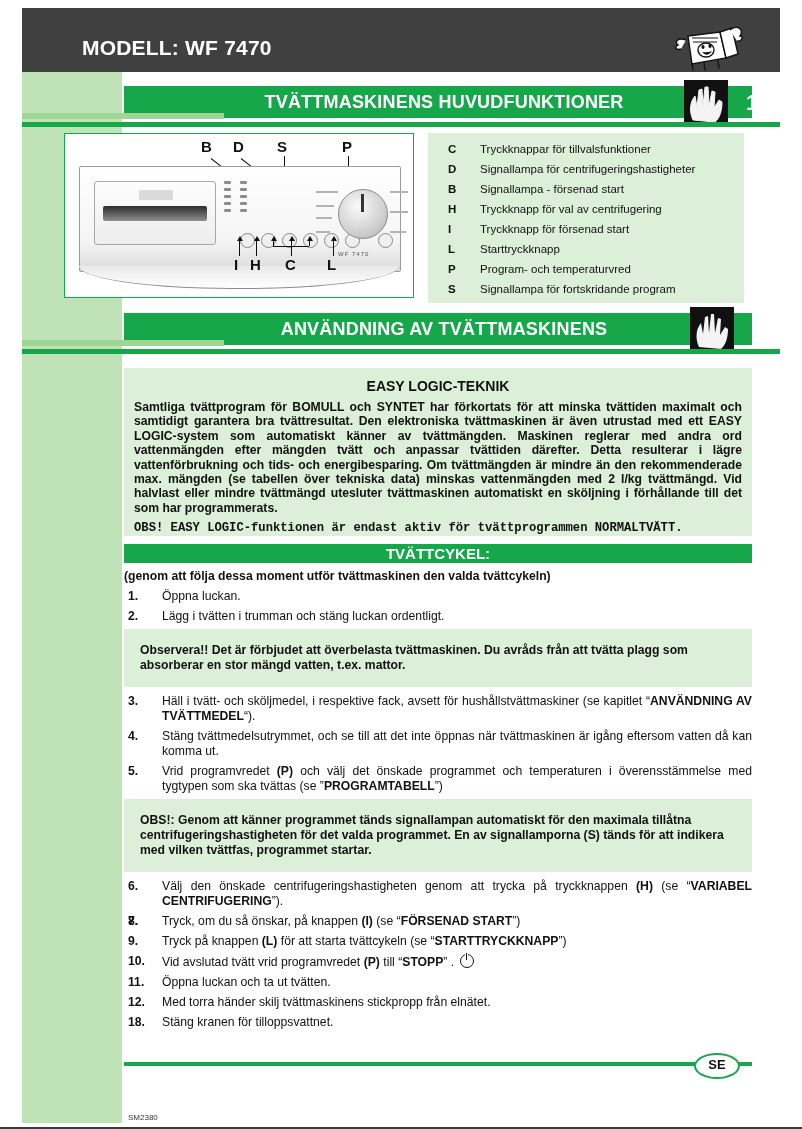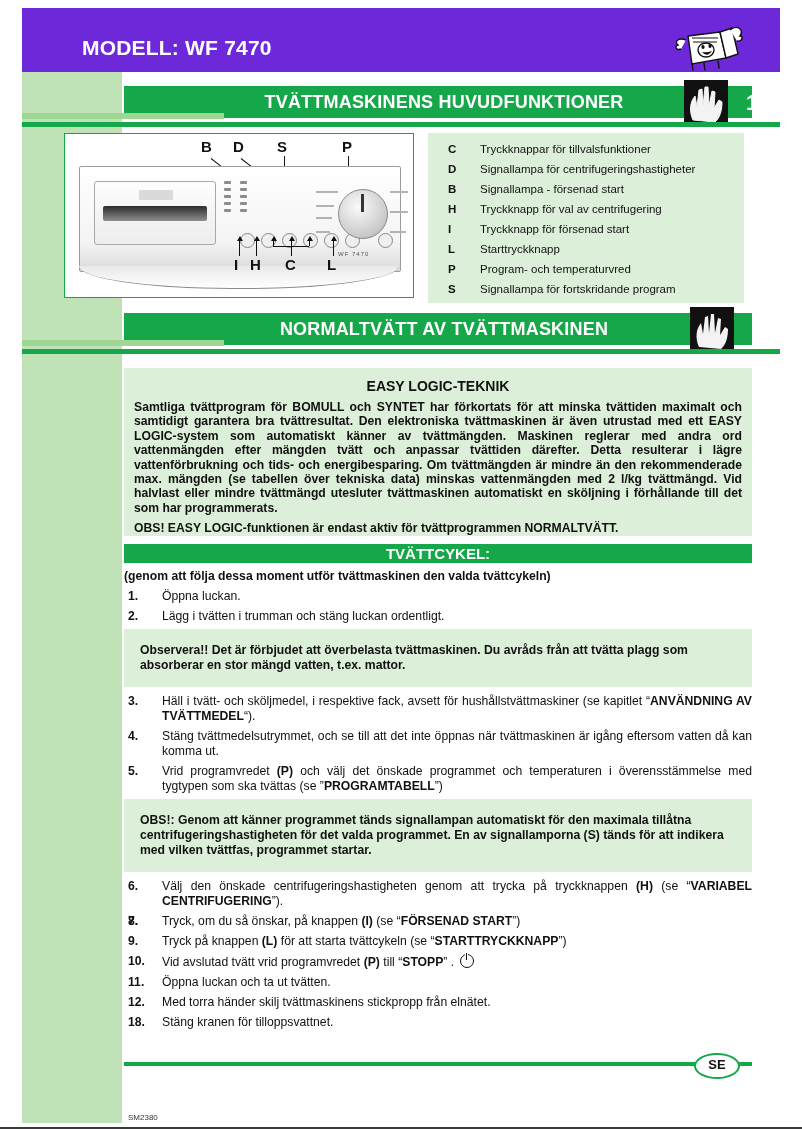--- a/index.html
+++ b/index.html
@@ -14,21 +14,21 @@
 
   
   .margin-band{
     position:absolute;left:22px;top:72px;width:100px;height:1051px;
     background:#bfe3b6;
   }
 
   
   .masthead{
     position:absolute;left:22px;top:8px;width:758px;height:64px;
-    background:#6d28d9;
+    background:#404040;
   }
   .masthead-title{
     position:absolute;left:60px;top:28px;
     color:#ffffff;font-size:21px;font-weight:bold;letter-spacing:.2px;
     font-family:"Liberation Sans", sans-serif;
   }
   .mascot{
     position:absolute;right:32px;top:16px;width:86px;height:50px;
   }
 
@@ -134,21 +134,21 @@
   .panel{
     background:#dcefd8;padding:8px 10px 0 10px;
   }
   .panel-title{
     text-align:center;font-size:14px;font-weight:bold;color:#111;margin:2px 0 6px 0;
   }
   .panel p{
     margin:0 0 6px 0;font-size:12.2px;font-weight:bold;color:#111;
     line-height:14.4px;text-align:justify;
   }
-  .panel p:last-child{margin-bottom:0;}
+  .panel p:last-child{margin-bottom:0;font-family:Liberation Mono, monospace;}
 
   .cyclebar{
     background:#17a74b;height:19px;color:#fff;font-size:15px;font-weight:bold;
     text-align:center;line-height:19px;
   }
   .intro{font-size:12.2px;font-weight:bold;color:#111;margin:6px 0 6px 0;}
 
   ol.steps{margin:0;padding:0;list-style:none;}
   .step{position:relative;padding-left:38px;margin-bottom:5px;font-size:12.2px;
         color:#111;line-height:15px;text-align:justify;}
@@ -335,21 +335,21 @@
         <span class="legend-txt">Program- och temperaturvred</span>
       </div>
       <div class="legend-row">
         <span class="legend-key">S</span>
         <span class="legend-txt">Signallampa för fortskridande program</span>
       </div>
     </div>
   </div>
 
   <div class="secbar" style="left:124px;top:313px;width:628px;">
-    <div class="lbl">NORMALTVÄTT AV TVÄTTMASKINEN</div>
+    <div class="lbl">ANVÄNDNING AV TVÄTTMASKINENS</div>
   </div>
   <div class="hand-box" style="left:690px;top:307px;">
     <svg viewBox="0 0 44 44" width="44" height="44">
       <g fill="#f3f3f3">
         <path d="M9 40 C5 31 6 22 11 16 L13 27 L15 10 L18 9 L19 26 L21 7 L24 7 L25 26 L28 11 L31 12 L30 28 L35 20 L38 22 C38 30 36 38 31 42 Z"></path>
       </g>
     </svg>
   </div>
   <div class="palerule" style="left:22px;top:340px;width:202px;height:6px;"></div>
   <div class="greenrule" style="left:22px;top:349px;width:758px;height:5px;"></div>

